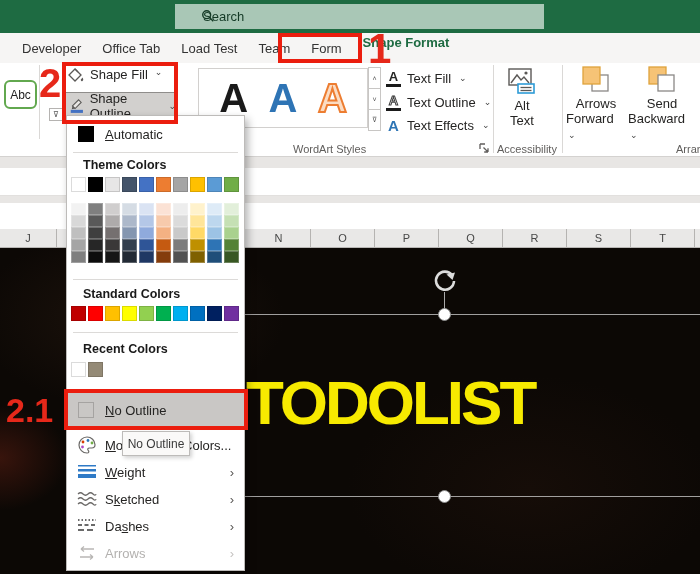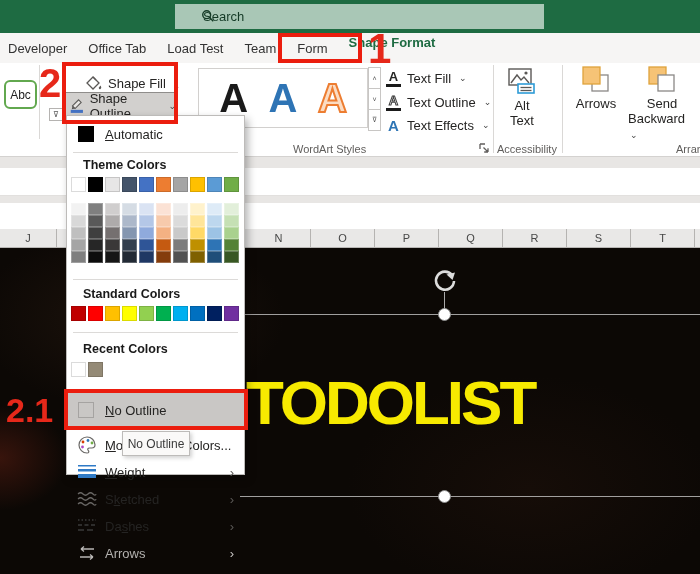--- a/index.html
+++ b/index.html
@@ -14,33 +14,33 @@
   .searchbox {
     position:absolute; left:175px; top:4px; width:369px; height:25px;
     background:#A9C7B6; display:flex; align-items:center; color:#143A26;
     font-size:13px; gap:10px; padding-left:28px;
   }
   .mag { position:absolute; left:26px; top:5px; width:14px; height:14px; }
   
   .tabrow { position:absolute; left:0; top:33px; width:700px; height:30px; background:#F6F5F4;
     display:flex; align-items:center; font-size:13px; color:#333; }
   .tab { margin-left:21px; white-space:nowrap; }
-  .tab:first-child { margin-left:8px; }
+  .tab:first-child { margin-left:22px; }
   .tab.active { color:#1E6B42; font-weight:bold; border-bottom:3px solid #1E7145; padding-bottom:15px; margin-bottom:-6px; }
   
   .ribbon { position:absolute; left:0; top:63px; width:700px; height:94px; background:#fff; border-bottom:1px solid #D4D2D0; }
   .vdiv { position:absolute; top:2px; height:88px; width:1px; background:#DAD8D6; }
   .grouplabel { position:absolute; top:80px; font-size:11px; color:#605E5C; }
   .abc-btn { position:absolute; left:4px; top:17px; width:33px; height:29px; background:#fff;
     border:2px solid #62A84F; border-radius:6px; font-size:12px; color:#222;
     display:flex; align-items:center; justify-content:center; }
   .mini-more { position:absolute; left:49px; top:45px; width:14px; height:13px; border:1px solid #B5B3B1;
     background:#fff; font-size:8px; color:#555; display:flex; align-items:center; justify-content:center; }
-  .fillbtn { position:absolute; left:67px; top:4px; height:24px; display:flex; align-items:flex-end; gap:5px;
-    font-size:13px; color:#252423;padding-left:18px; }
+  .fillbtn { position:absolute; left:67px; top:4px; height:24px; display:flex; align-items:flex-start; gap:5px;
+    font-size:13px; color:#252423; }
   .outlinebtn { position:absolute; left:65px; top:29px; height:27px; width:112px; display:flex; align-items:center; gap:5px;
     font-size:13px; color:#252423; background:#D2D0CE; border:1px solid #8F8D8B; padding-left:3px; }
   .chev { font-size:9px; color:#444; margin-left:2px; }
   .wa-gallery { position:absolute; left:198px; top:5px; width:170px; height:60px; background:#fff;
     border:1px solid #D2D0CE; display:flex; align-items:center; justify-content:space-around; padding:0 10px; }
   .wa-a { font-size:40px; font-weight:bold; line-height:1; }
   .wa-a.black { color:#1A1A1A; }
   .wa-a.blue { color:#2E74B5; }
   .wa-a.orange { color:#FBDCC3; -webkit-text-stroke:2px #ED7D31; }
   .wa-scroll { position:absolute; left:368px; top:5px; width:13px; height:63px; display:flex; flex-direction:column; }
@@ -66,21 +66,21 @@
       radial-gradient(90px 70px at 0px 210px, #38140C 0%, rgba(0,0,0,0) 75%),
       radial-gradient(260px 160px at 530px 240px, #160D08 0%, rgba(0,0,0,0) 70%),
       #0C0805; }
   .sel-line { position:absolute; left:240px; width:460px; height:1px; background:rgba(210,210,210,.75); }
   .sel-handle { position:absolute; left:438px; width:13px; height:13px; border-radius:50%;
     background:#fff; border:1px solid #8d8d8d; }
   .rot-stick { position:absolute; left:444px; top:44px; width:1px; height:17px; background:rgba(210,210,210,.8); }
   .canvas-title { position:absolute; left:246px; top:124px; font-size:62px; font-weight:bold;
     letter-spacing:-3px; line-height:1; color:#F7EA00; white-space:nowrap; }
   
-  .dropdown { position:absolute; left:66px; top:115px; width:179px; height:360px; background:#fff;
+  .dropdown { position:absolute; left:66px; top:115px; width:179px; height:456px; background:#fff;
     border:1px solid #BDBBB9; box-shadow:3px 4px 8px rgba(0,0,0,.30); z-index:5; font-size:13px; color:#252423; }
   .dd-sep { position:absolute; left:6px; width:165px; height:1px; background:#DCDAD8; }
   .dd-header { position:absolute; left:16px; font-weight:bold; font-size:12.5px; color:#1A1A1A; }
   .dd-item { position:absolute; left:0; width:177px; display:flex; align-items:center; }
   .dd-swatch { position:absolute; left:11px; width:16px; height:16px; }
   .dd-label { position:absolute; left:38px; white-space:nowrap; }
   .dd-label .u { text-decoration:underline; }
   .swrow { position:absolute; left:4px; display:grid; grid-template-columns:repeat(10,15px); gap:2px; }
   .swrow .sw { height:15px; box-shadow:inset 0 0 0 1px rgba(0,0,0,.14); }
   .swgrid { position:absolute; left:4px; display:grid; grid-template-columns:repeat(10,15px); column-gap:2px; }
@@ -195,20 +195,21 @@
     </div>
     <div class="grouplabel" style="left:497px;">Accessibility</div>
     <div class="vdiv" style="left:562px;"></div>
 
     <div class="bigbtn" style="left:566px; width:60px;">
       <svg width="30" height="28" viewBox="0 0 30 28" style="margin-bottom:2px;">
         <rect x="11" y="9" width="16" height="16" fill="#fff" stroke="#8A8886" stroke-width="1.3"></rect>
         <rect x="2" y="1" width="17" height="17" fill="#F6C376" stroke="#DFA33C" stroke-width="1.3"></rect>
       </svg>
       <span class="lbl">Arrows</span>
+      <span class="lbl"><span>Forward</span> <span class="chev">⌄</span></span>
     </div>
 
     <div class="bigbtn" style="left:628px; width:68px;">
       <svg width="30" height="28" viewBox="0 0 30 28" style="margin-bottom:2px;">
         <rect x="2" y="1" width="17" height="17" fill="#F6C376" stroke="#DFA33C" stroke-width="1.3"></rect>
         <rect x="11" y="9" width="16" height="16" fill="#fff" stroke="#8A8886" stroke-width="1.3"></rect>
       </svg>
       <span class="lbl">Send</span>
       <span class="lbl"><span>Backward</span> <span class="chev">⌄</span></span>
     </div>

